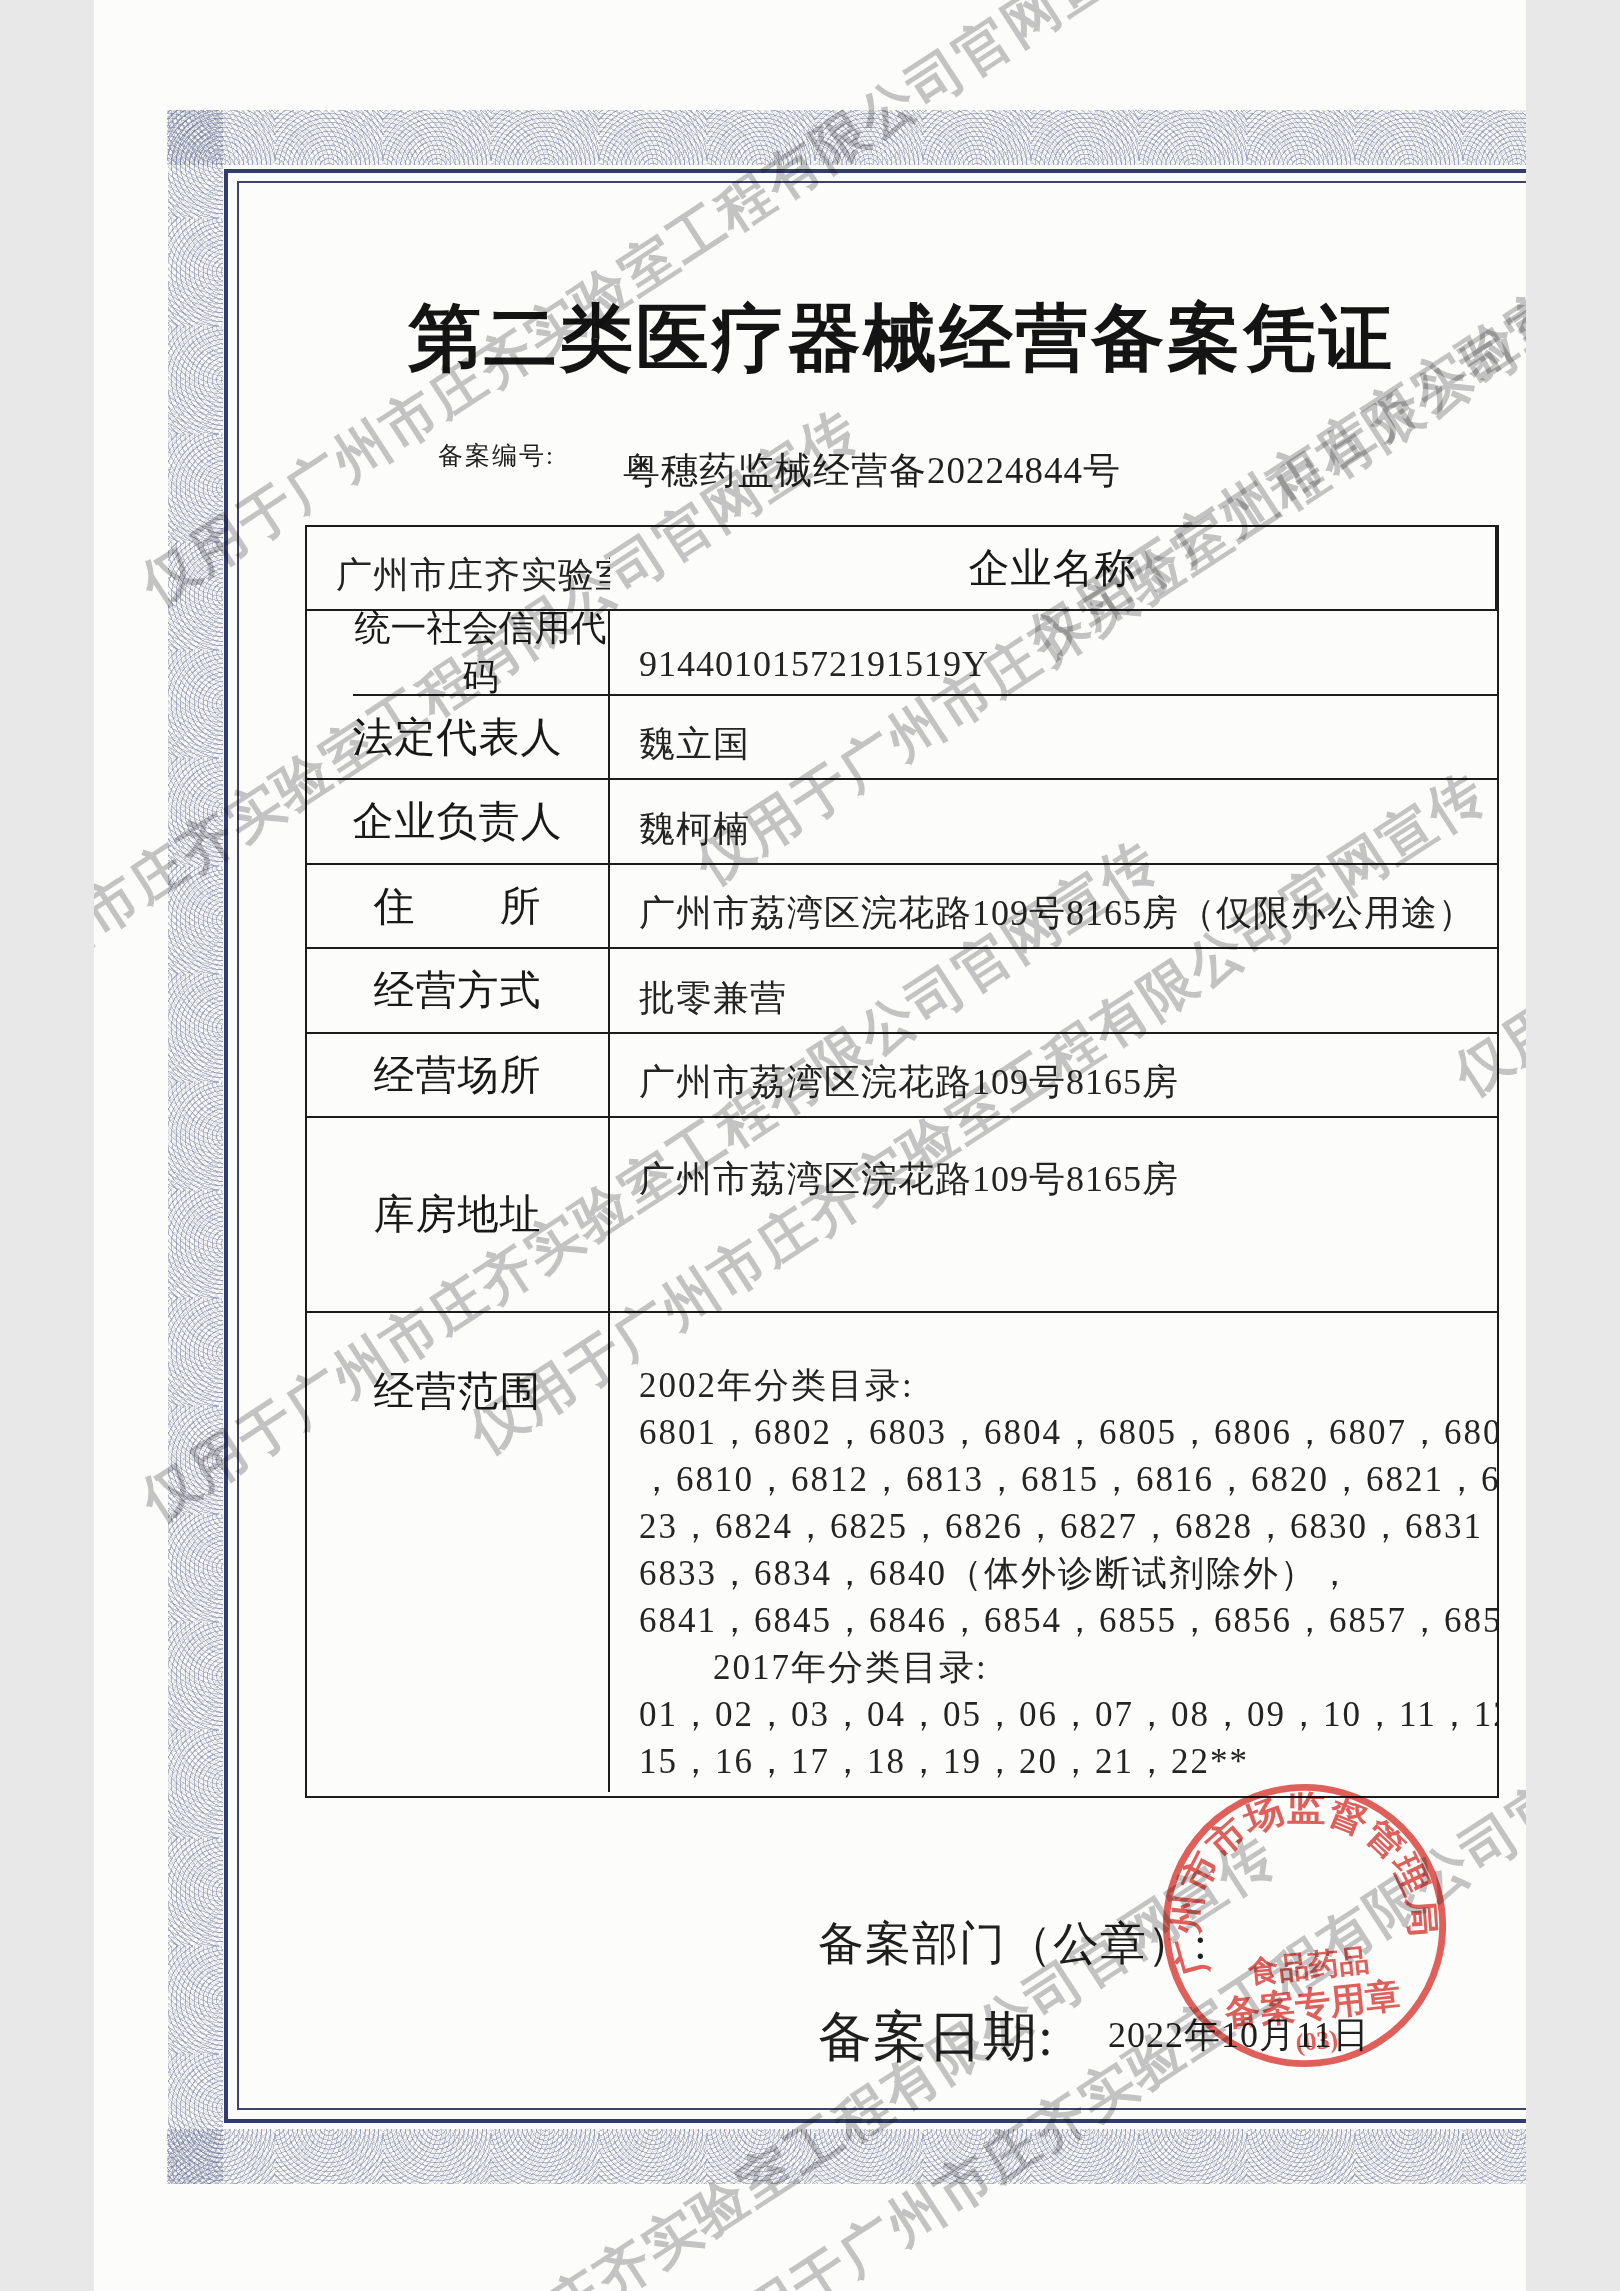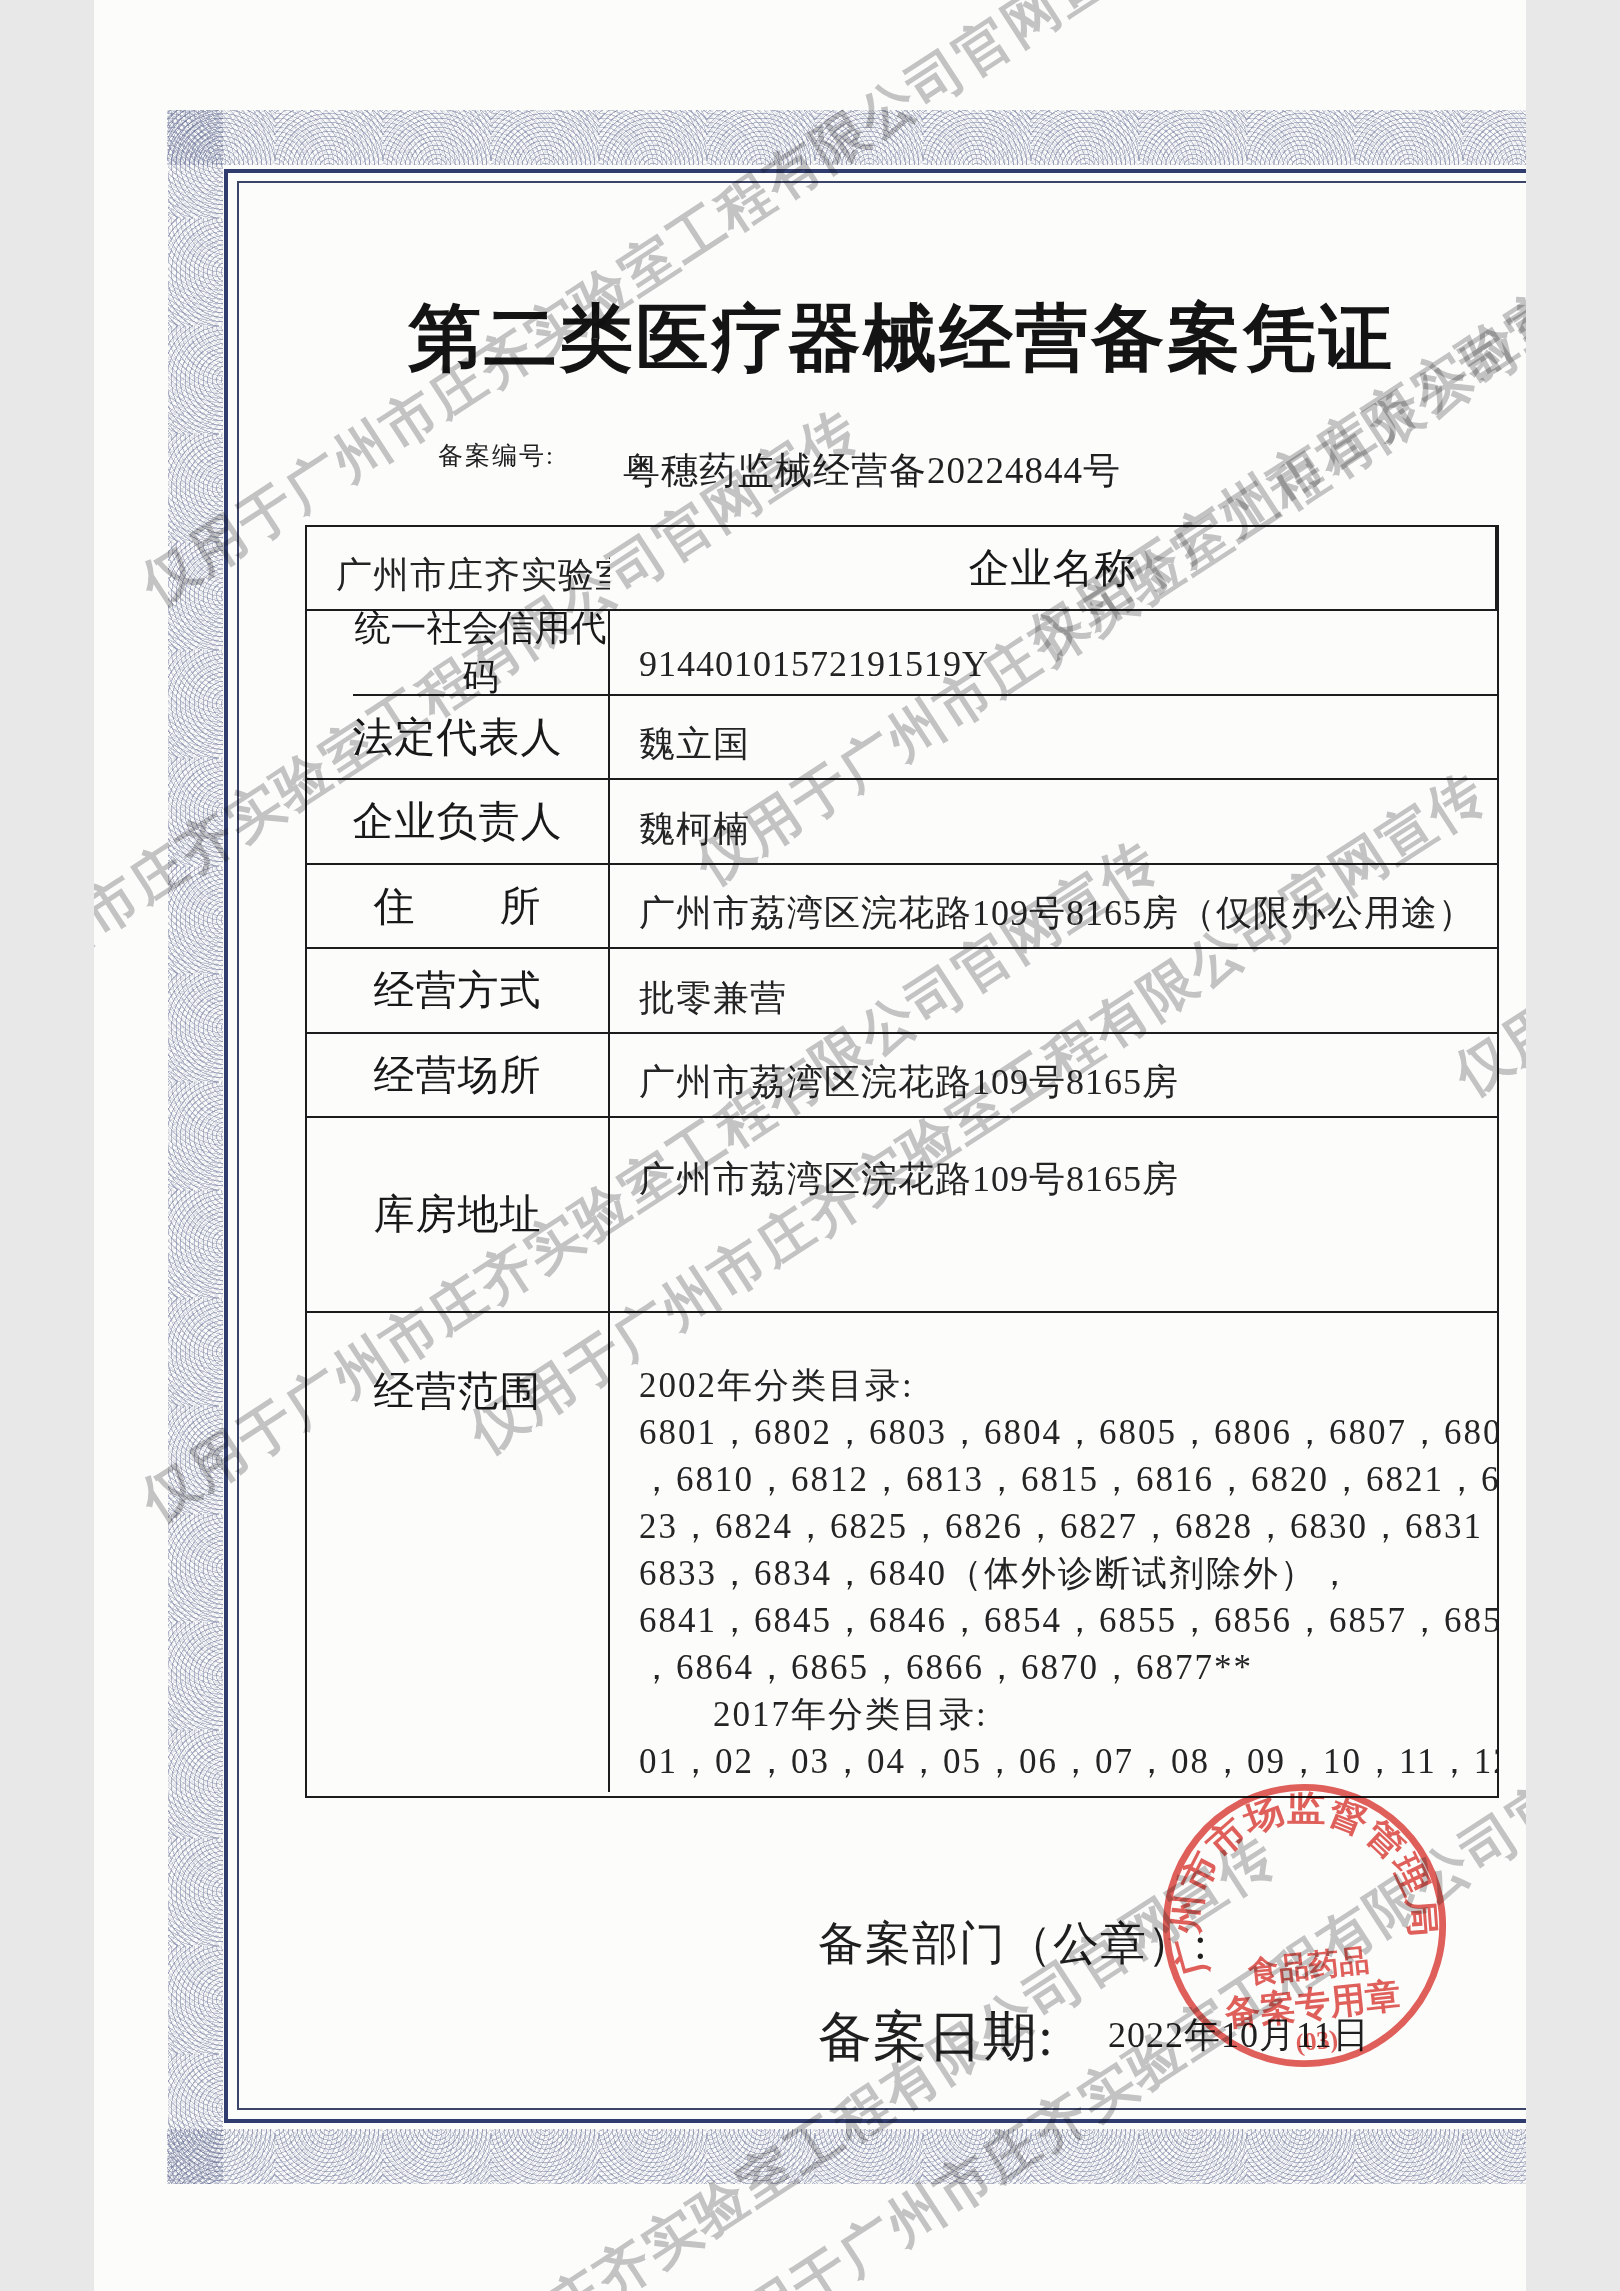--- a/index.html
+++ b/index.html
@@ -174,21 +174,20 @@
     <div class="cell cell-value top-align rb">广州市荔湾区浣花路109号8165房</div>
 
     <div class="cell cell-label top-align">经营范围</div>
     <div class="cell cell-value scope-value">
       <div class="scope-line">2002年分类目录:</div>
       <div class="scope-line">6801，6802，6803，6804，6805，6806，6807，6808，6809</div>
       <div class="scope-line">，6810，6812，6813，6815，6816，6820，6821，6822，68</div>
       <div class="scope-line">23，6824，6825，6826，6827，6828，6830，6831，6832，</div>
       <div class="scope-line">6833，6834，6840（体外诊断试剂除外），</div>
       <div class="scope-line">6841，6845，6846，6854，6855，6856，6857，6858，6863</div>
-      <div class="scope-line">，6864，6865，6866，6870，6877**</div>
       <div class="scope-line">　　2017年分类目录:</div>
       <div class="scope-line">01，02，03，04，05，06，07，08，09，10，11，12，14，</div>
       <div class="scope-line">15，16，17，18，19，20，21，22**</div>
     </div>
   </div>
 
   <div class="footer-dept">备案部门（公章）:</div>
   <div class="footer-date">备案日期:</div>
   <div class="footer-date-value">2022年10月11日</div>
 

